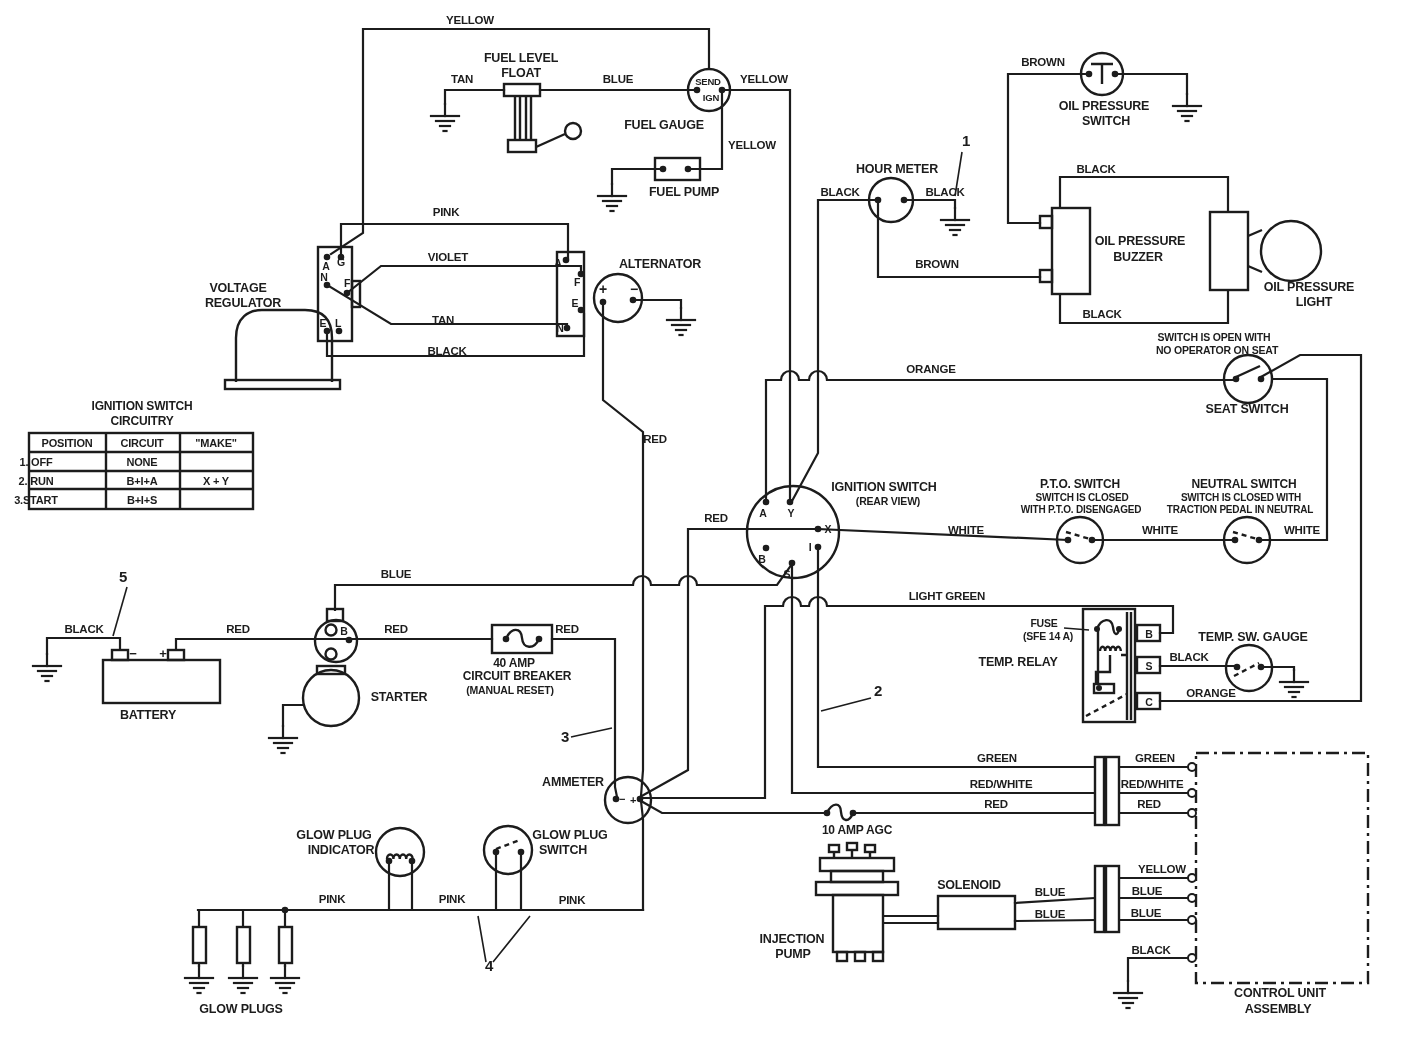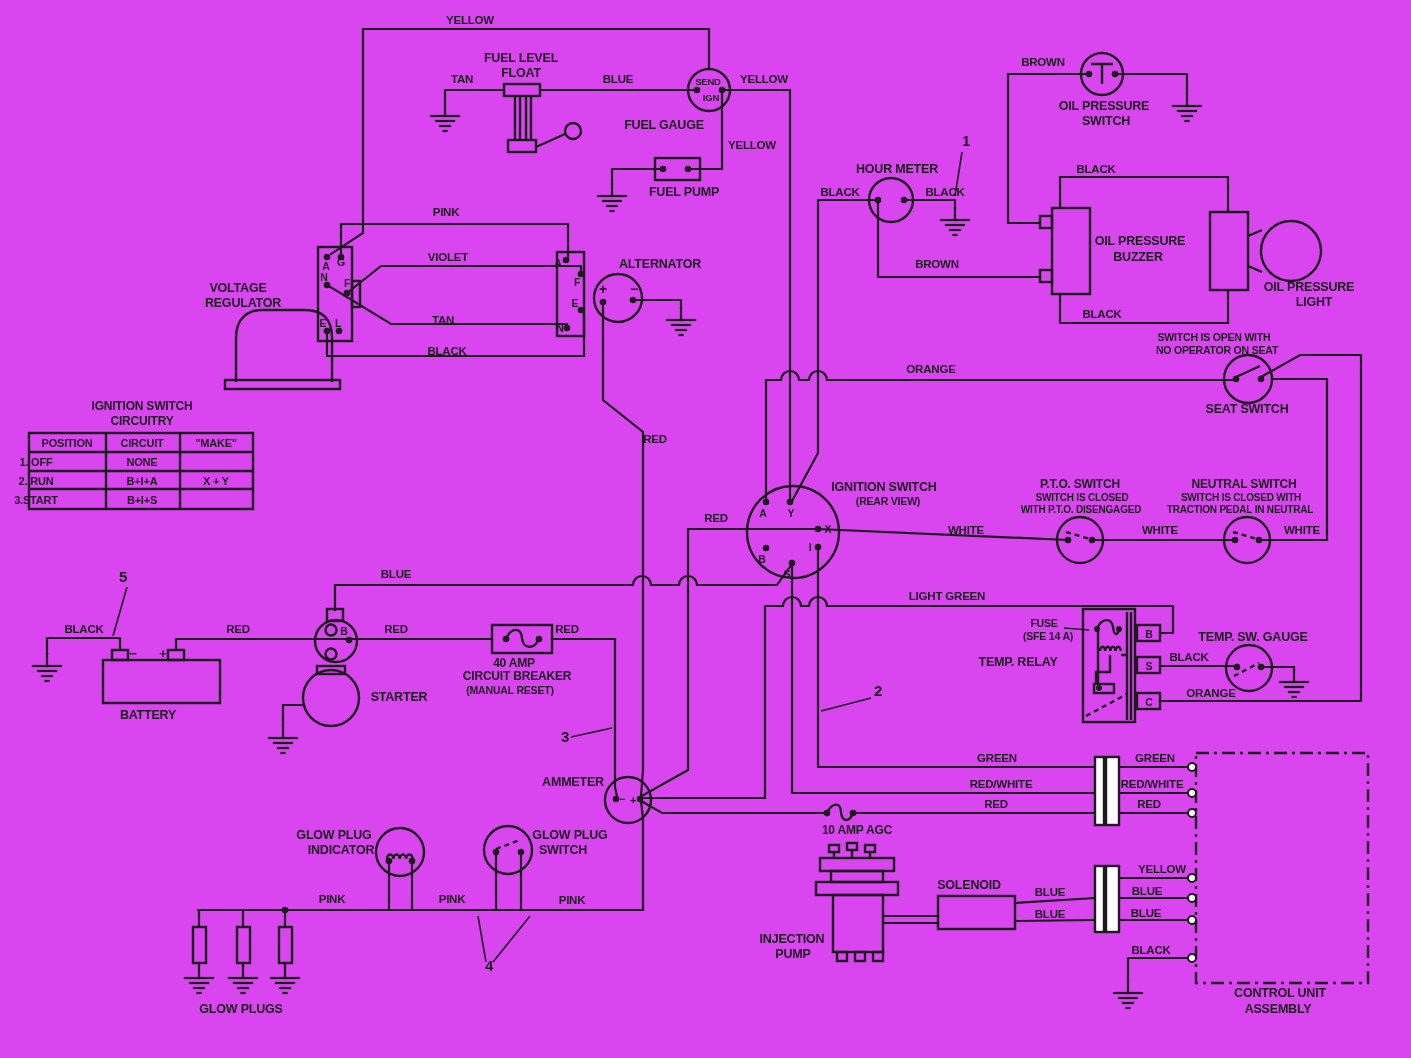--- a/index.html
+++ b/index.html
@@ -1,16 +1,16 @@
 <!DOCTYPE html>
 <html><head>
 <meta charset="utf-8">
 <style>
   html,body{margin:0;padding:0;background:#e8e8e8;}
-  .stage{position:relative;width:1411px;height:1058px;background:#d946ef;overflow:hidden;}
+  .stage{position:relative;width:1411px;height:1058px;background:#ffffff;overflow:hidden;}
   svg{display:block;}
   svg text{font-family:"Liberation Sans","DejaVu Sans",sans-serif;font-weight:bold;fill:#1c1c1c;text-anchor:middle;letter-spacing:-0.2px;}
   .w{stroke:#1c1c1c;stroke-width:2.2;fill:none;stroke-linecap:square;stroke-linejoin:miter;}
   .c{stroke:#1c1c1c;stroke-width:2.4;fill:none;}
   .cf{stroke:#1c1c1c;stroke-width:2.4;fill:#ffffff;}
   .thin{stroke:#1c1c1c;stroke-width:1.6;fill:none;}
   .dsh{stroke-dasharray:5 4;}
   .dot{fill:#1c1c1c;stroke:none;}
   .term{fill:#ffffff;stroke:#1c1c1c;stroke-width:2;}
   .dashdot{stroke-dasharray:13 5 3 5;}

